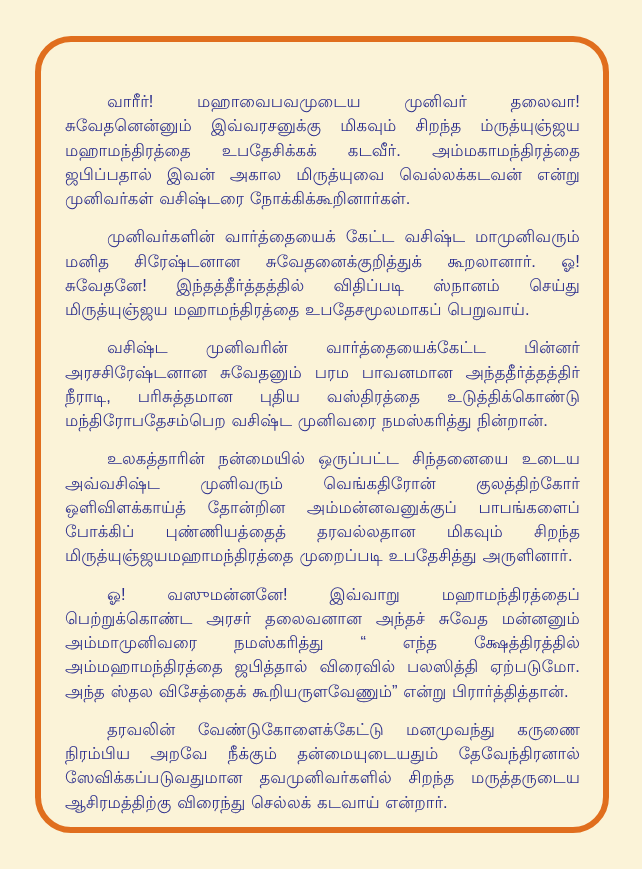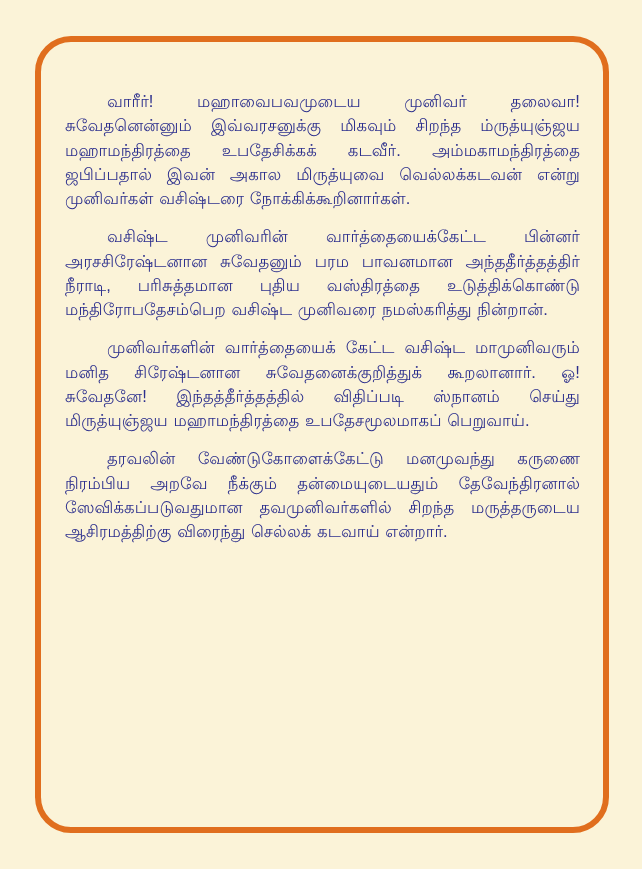--- a/index.html
+++ b/index.html
@@ -54,19 +54,21 @@
     margin-bottom:0;
   }
 </style>
 </head>
 <body>
 
 <div class="page">
   <div class="frame">
     <div class="content">
       <p>வாரீர்! மஹாவைபவமுடைய முனிவர் தலைவா! சுவேதனென்னும் இவ்வரசனுக்கு மிகவும் சிறந்த ம்ருத்யுஞ்ஜய மஹாமந்திரத்தை உபதேசிக்கக் கடவீர். அம்மகாமந்திரத்தை ஜபிப்பதால் இவன் அகால மிருத்யுவை வெல்லக்கடவன் என்று முனிவர்கள் வசிஷ்டரை நோக்கிக்கூறினார்கள்.</p>
+      <p>முனிவர்களின் வார்த்தையைக் கேட்ட வசிஷ்ட மாமுனிவரும் மனித சிரேஷ்டனான சுவேதனைக்குறித்துக் கூறலானார். ஓ! சுவேதனே! இந்தத்தீர்த்தத்தில் விதிப்படி ஸ்நானம் செய்து மிருத்யுஞ்ஜய மஹாமந்திரத்தை உபதேசமூலமாகப் பெறுவாய்.</p>
       <p>வசிஷ்ட முனிவரின் வார்த்தையைக்கேட்ட பின்னர் அரசசிரேஷ்டனான சுவேதனும் பரம பாவனமான அந்ததீர்த்தத்திர் நீராடி, பரிசுத்தமான புதிய வஸ்திரத்தை உடுத்திக்கொண்டு மந்திரோபதேசம்பெற வசிஷ்ட முனிவரை நமஸ்கரித்து நின்றான்.</p>
-      <p>முனிவர்களின் வார்த்தையைக் கேட்ட வசிஷ்ட மாமுனிவரும் மனித சிரேஷ்டனான சுவேதனைக்குறித்துக் கூறலானார். ஓ! சுவேதனே! இந்தத்தீர்த்தத்தில் விதிப்படி ஸ்நானம் செய்து மிருத்யுஞ்ஜய மஹாமந்திரத்தை உபதேசமூலமாகப் பெறுவாய்.</p>
+      <p>உலகத்தாரின் நன்மையில் ஒருப்பட்ட சிந்தனையை உடைய அவ்வசிஷ்ட முனிவரும் வெங்கதிரோன் குலத்திற்கோர் ஒளிவிளக்காய்த் தோன்றின அம்மன்னவனுக்குப் பாபங்களைப் போக்கிப் புண்ணியத்தைத் தரவல்லதான மிகவும் சிறந்த மிருத்யுஞ்ஜயமஹாமந்திரத்தை முறைப்படி உபதேசித்து அருளினார்.</p>
+      <p>ஓ! வஸுமன்னனே! இவ்வாறு மஹாமந்திரத்தைப் பெற்றுக்கொண்ட அரசர் தலைவனான அந்தச் சுவேத மன்னனும் அம்மாமுனிவரை நமஸ்கரித்து “ எந்த க்ஷேத்திரத்தில் அம்மஹாமந்திரத்தை ஜபித்தால் விரைவில் பலஸித்தி ஏற்படுமோ. அந்த ஸ்தல விசேத்தைக் கூறியருளவேணும்” என்று பிரார்த்தித்தான்.</p>
       <p>தரவலின் வேண்டுகோளைக்கேட்டு மனமுவந்து கருணை நிரம்பிய அறவே நீக்கும் தன்மையுடையதும் தேவேந்திரனால் ஸேவிக்கப்படுவதுமான தவமுனிவர்களில் சிறந்த மருத்தருடைய ஆசிரமத்திற்கு விரைந்து செல்லக் கடவாய் என்றார்.</p>
 
     </div>
   </div>
 </div>
 
 </body></html>

